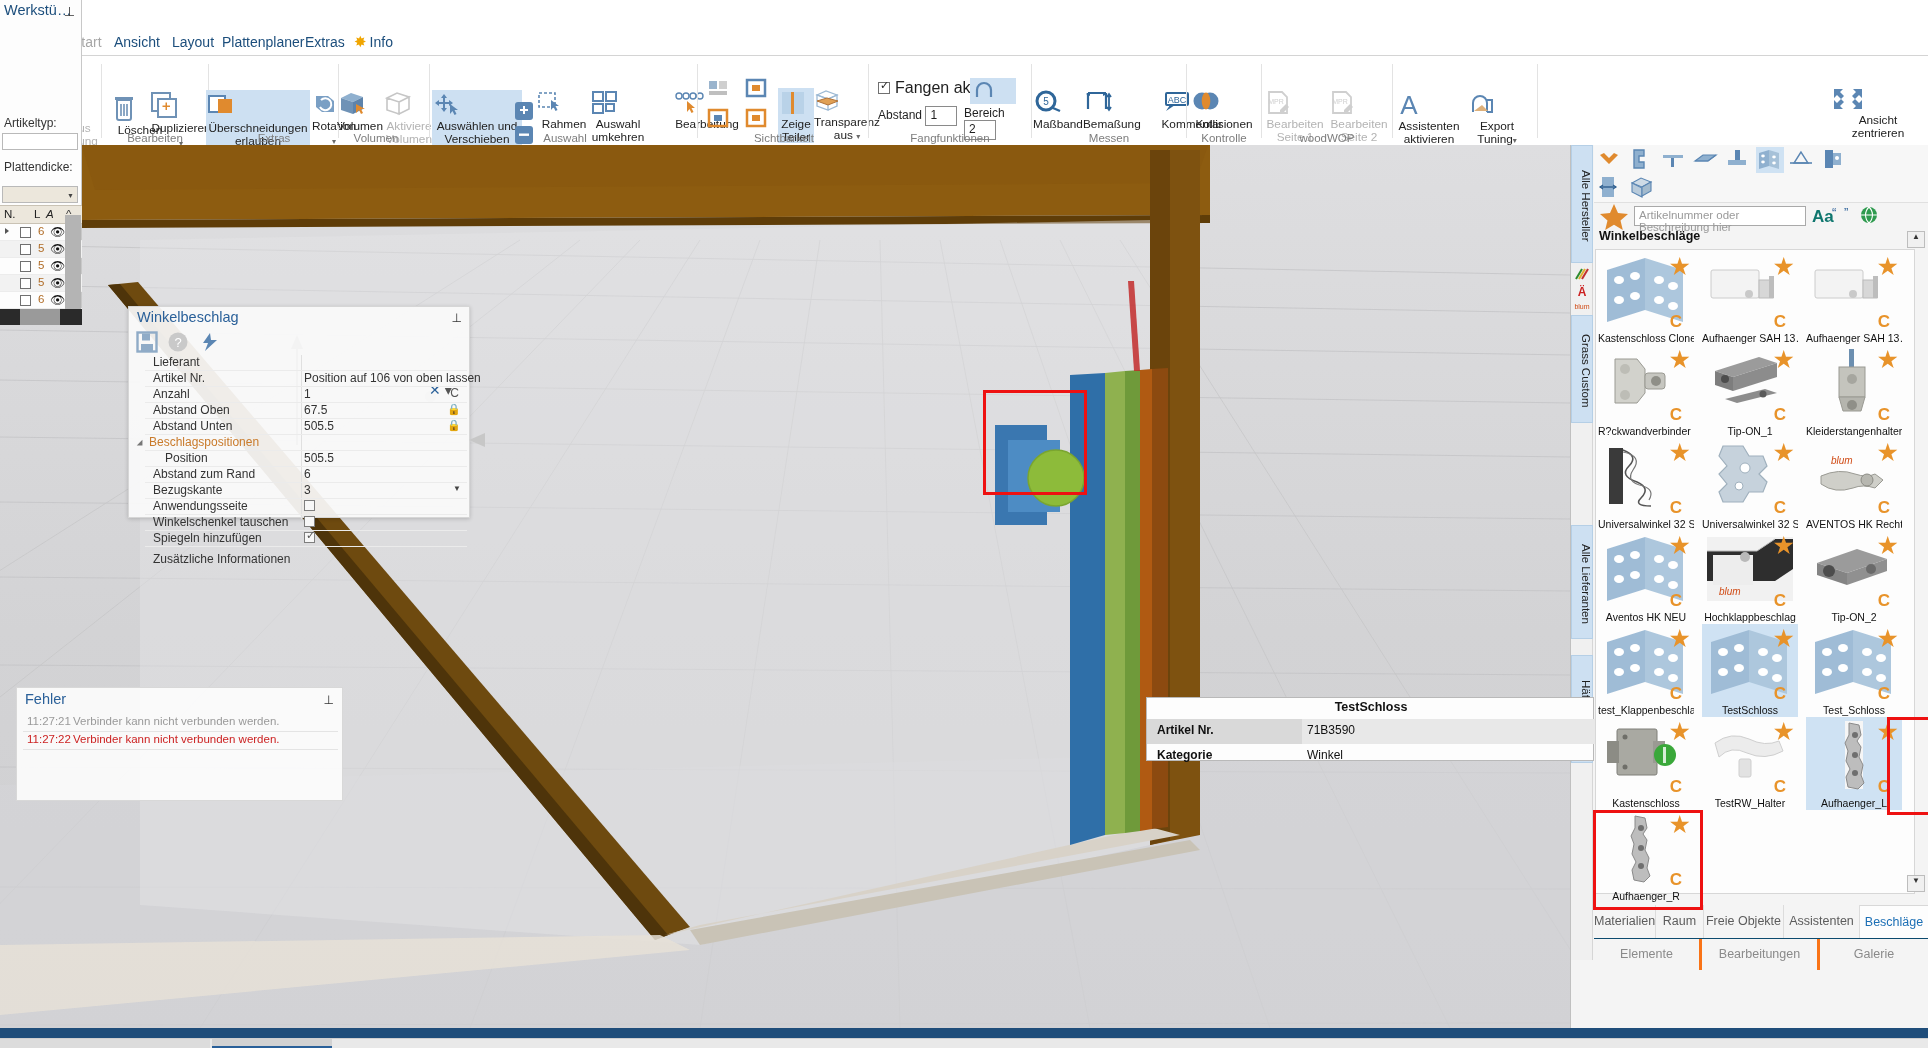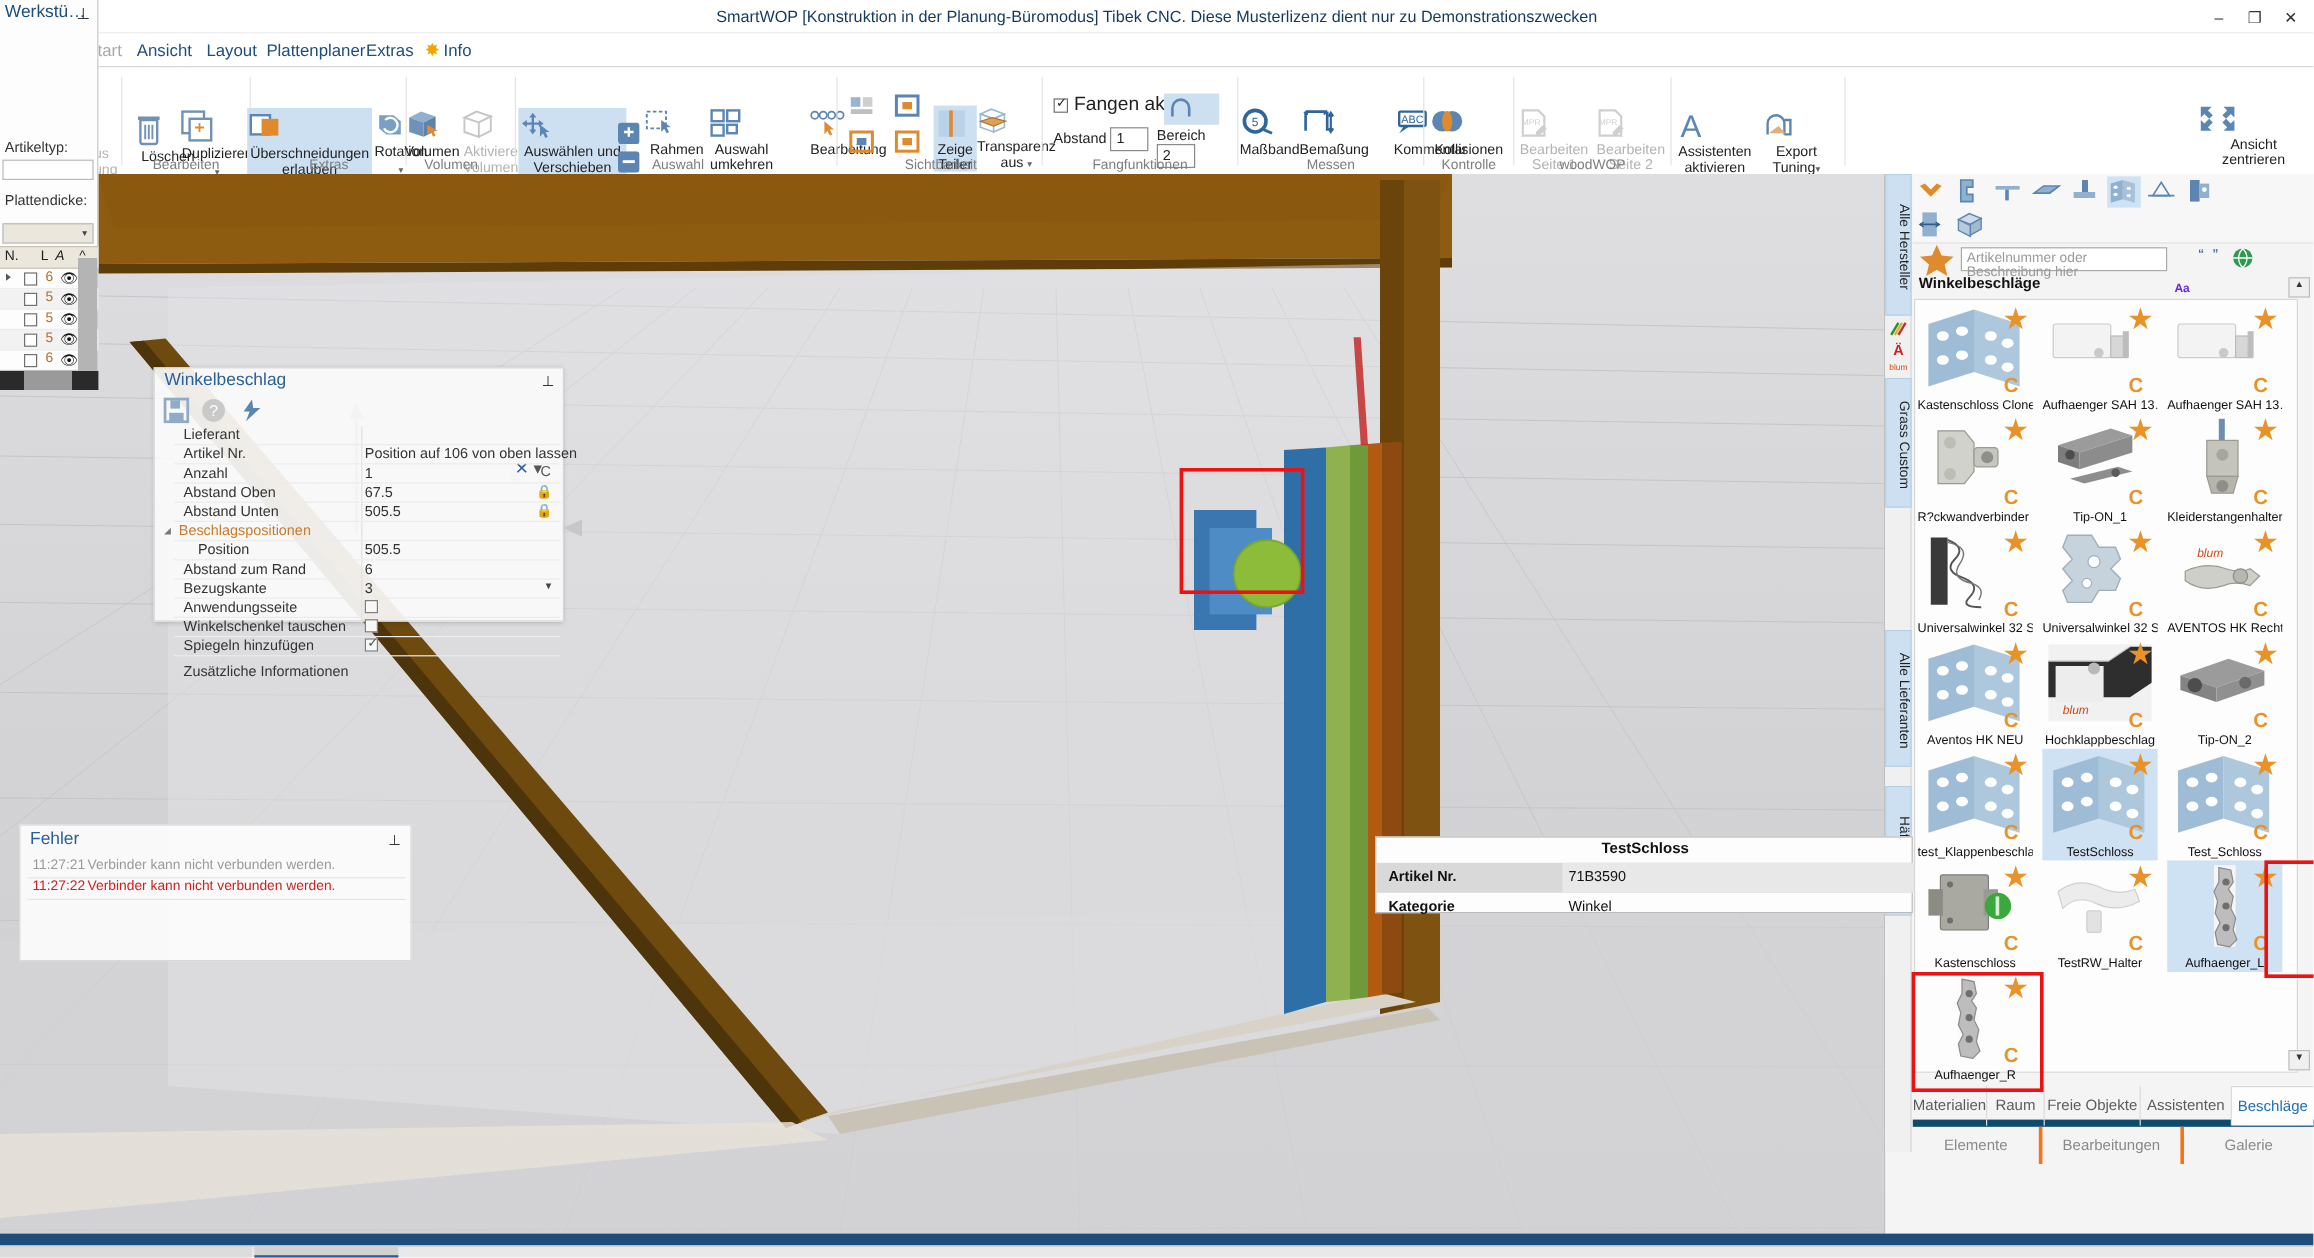--- a/index.html
+++ b/index.html
@@ -149,49 +149,41 @@
   .card .thumb { position:absolute; left:3px; top:2px; width:90px; height:72px; }
   .card .cap { position:absolute; left:0; bottom:1px; width:96px; text-align:center;
                font-size:10.5px; color:#111; white-space:nowrap; overflow:hidden; }
   .card .star { position:absolute; right:3px; top:2px; font-size:25px; color:#e8932a; line-height:25px; }
   .card .cbadge { position:absolute; right:12px; bottom:13px; font-size:17px; font-weight:bold; color:#e8932a; }
   .redbox { position:absolute; border:3px solid #ee1111; z-index:25; }
 
   .scroll-up, .scroll-dn { position:absolute; right:3px; width:18px; height:17px; background:#f0f0f0;
         border:1px solid #bdbdbd; font-size:8px; text-align:center; color:#333; }
 
-  .rp-tabs { position:absolute; left:23px; top:760px; width:335px; height:34px; border-bottom:6px solid #0c4a6e; }
+  .rp-tabs { position:absolute; left:23px; top:760px; width:335px; height:34px; border-bottom:1px solid #0c4a6e; }
   .rp-tab { position:absolute; top:0; height:33px; line-height:33px; font-size:12.5px; color:#5c5c5c;
             text-align:center; border-right:1px solid #dcdcdc; }
   .rp-tab.active { color:#1c6fb5; background:#fdfdfd; border-top:1px solid #d8d8d8; }
   .rp-tabs2 { position:absolute; left:23px; top:794px; width:335px; height:32px; }
   .rp-tab2 { position:absolute; top:0; height:31px; line-height:31px; font-size:12.5px; color:#8a8a8a;
              text-align:center; border-right:3px solid #f97316; }
 
   
   .statusbar { position:absolute; left:0; top:1028px; width:1928px; height:10px; background:#1f4d7a; }
   .taskbar { position:absolute; left:0; top:1038px; width:1928px; height:10px; background:#e9e9e9; border-top:1px solid #cfcfcf;}
   .tb-item { position:absolute; top:0; height:10px; }
 
   
   svg { display:block; }
 </style>
 </head>
 <body>
 
 <div id="app">
 
-  <div class="titlebar">
-    <div class="title">SmartWOP [Konstruktion in der Planung-Büromodus] Tibek CNC. Diese Musterlizenz dient nur zu Demonstrationszwecken</div>
-    <div class="winbtns">
-      <div class="winbtn">–</div>
-      <div class="winbtn">❐</div>
-      <div class="winbtn close">✕</div>
-    </div>
-  </div>
 
   <div class="ribbon">
     <div class="tabstrip">
       <div class="tab dim" style="left:58px;">Start</div>
       <div class="tab" style="left:100px;">Ansicht</div>
       <div class="tab" style="left:158px;">Layout</div>
       <div class="tab" style="left:208px;">Plattenplaner</div>
       <div class="tab" style="left:291px;">Extras</div>
       <div class="tab" style="left:340px;">
         <span class="star">✸</span><span>Info</span>
@@ -907,21 +899,21 @@
       </div>
     </div>
 
     <div class="rp-search">
       <span style="position:absolute; left:4px; top:-1px;">
         <svg width="32" height="30" viewBox="0 0 32 30">
             <path d="M16 2 l4 9 l10 1 l-7.5 6.5 l2.3 9.5 l-8.8 -5.2 l-8.8 5.2 l2.3 -9.5 l-7.5 -6.5 l10 -1z" fill="#e08a2e"></path>
           </svg>
       </span>
       <div class="searchbox">Artikelnummer oder Beschreibung hier</div>
-      <span style="position:absolute; left:218px; top:4px; font-size:10px; font-weight:bold; color:#6d28d9;margin-top:28px;">Aa</span>
+      <span style="position:absolute; left:218px; top:4px; font-size:17px; font-weight:bold; color:#0f766e;">Aa</span>
       <span style="position:absolute; left:238px; top:2px; font-size:13px; color:#2a6099;">“</span>
       <span style="position:absolute; left:250px; top:2px; font-size:13px; color:#2a6099;">”</span>
       <span style="position:absolute; left:266px; top:3px;">
         <svg width="18" height="18" viewBox="0 0 18 18">
             <circle cx="9" cy="9" r="8" fill="#2e9a4e"></circle>
             <path d="M1 9 h16 M9 1 a11 11 0 0 1 0 16 a11 11 0 0 1 0 -16" fill="none" stroke="#fff" stroke-width="1.1"></path>
           </svg>
       </span>
     </div>
 

